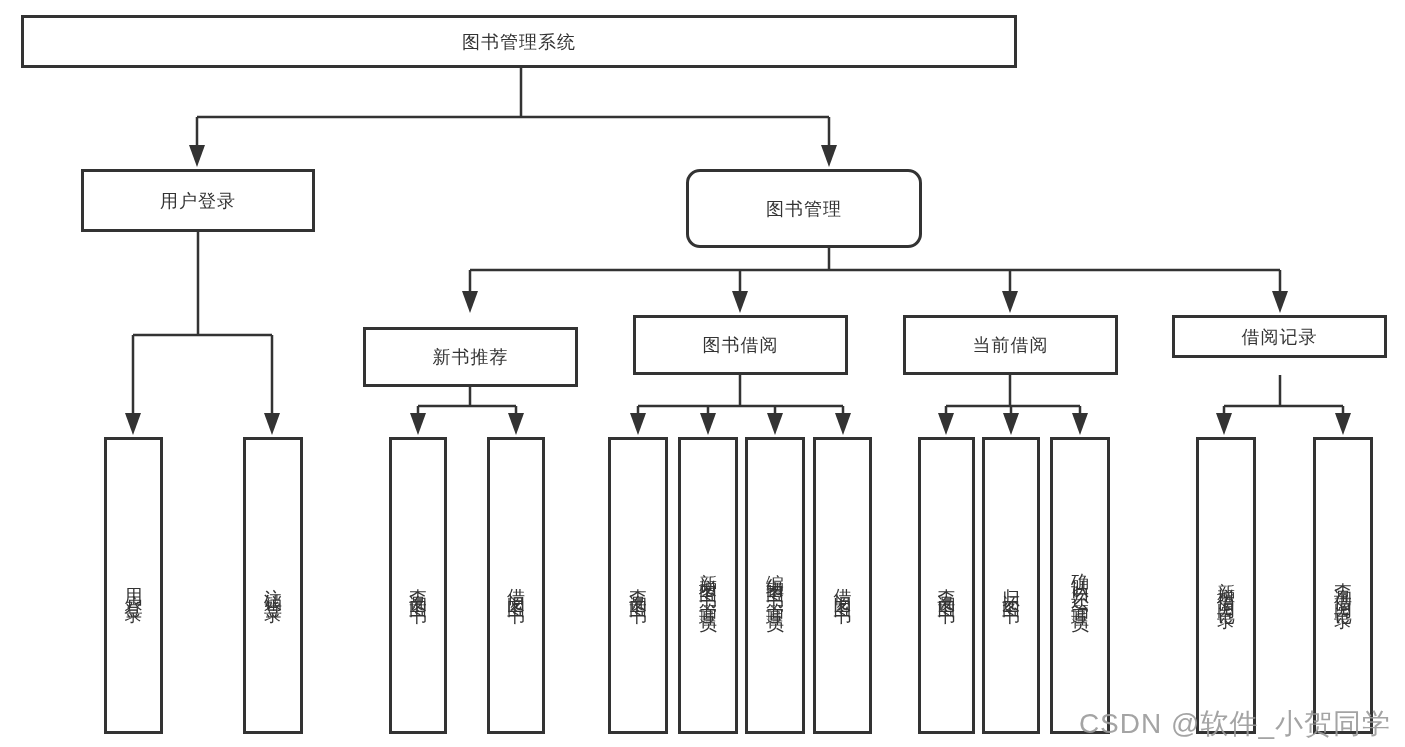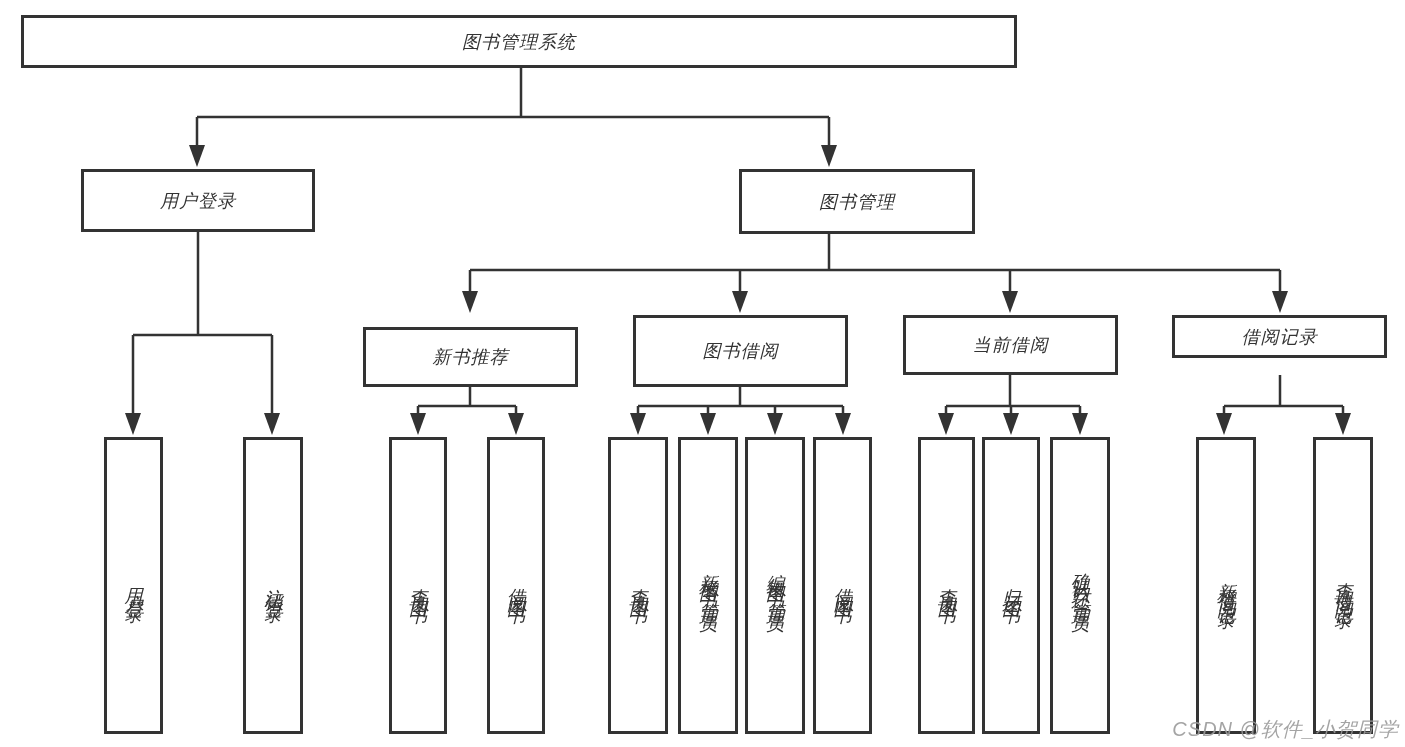--- a/index.html
+++ b/index.html
@@ -3,21 +3,20 @@
 <meta charset="utf-8">
 <style>
   html, body { margin: 0; padding: 0; background: #ffffff; }
   #canvas {
     position: relative;
     width: 1405px;
     height: 747px;
     background: #ffffff;
     font-family: "Liberation Sans", "DejaVu Sans", sans-serif;
     overflow: hidden;
-    font-style: italic;
   }
   .box {
     position: absolute;
     box-sizing: border-box;
     border: 3px solid #333333;
     background: #ffffff;
     display: flex;
     align-items: center;
     justify-content: center;
     color: #333333;
@@ -40,23 +39,23 @@
     position: absolute;
     left: 0; top: 0;
     width: 1405px;
     height: 747px;
     pointer-events: none;
   }
   #connectors path { stroke: #333333; stroke-width: 2.5; fill: none; }
   #connectors polygon { fill: #333333; stroke: none; }
   .watermark {
     position: absolute;
-    right: 6px;
+    right: 14px;
     bottom: 4px;
-    font-size: 20px;
+    font-size: 28px;
     color: rgba(154, 154, 154, 0.9);
     letter-spacing: 1px;
     white-space: nowrap;
     z-index: 5;
   }
 </style>
 </head>
 <body>
 
 <div id="canvas">
@@ -119,28 +118,28 @@
     </g>
   </svg>
 
   <div class="box" style="left:21px; top:15px; width:996px; height:53px;">
     <span class="hlabel">图书管理系统</span>
   </div>
 
   <div class="box" style="left:81px; top:169px; width:234px; height:63px;">
     <span class="hlabel">用户登录</span>
   </div>
-  <div class="box" style="left:739px; top:169px; width:236px; height:65px;">
+  <div class="box" style="left:686px; top:169px; width:236px; height:79px;border-radius:14px;">
     <span class="hlabel">图书管理</span>
   </div>
 
   <div class="box" style="left:363px; top:315px; width:215px; height:60px;margin-top:12px;">
     <span class="hlabel">新书推荐</span>
   </div>
-  <div class="box" style="left:633px; top:315px; width:215px; height:72px;">
+  <div class="box" style="left:633px; top:315px; width:215px; height:60px;">
     <span class="hlabel">图书借阅</span>
   </div>
   <div class="box" style="left:903px; top:315px; width:215px; height:60px;align-items:center;">
     <span class="hlabel">当前借阅</span>
   </div>
   <div class="box" style="left:1172px; top:315px; width:215px; height:43px;">
     <span class="hlabel">借阅记录</span>
   </div>
 
   <div class="box" style="left:104px; top:437px; width:59px; height:297px;">

